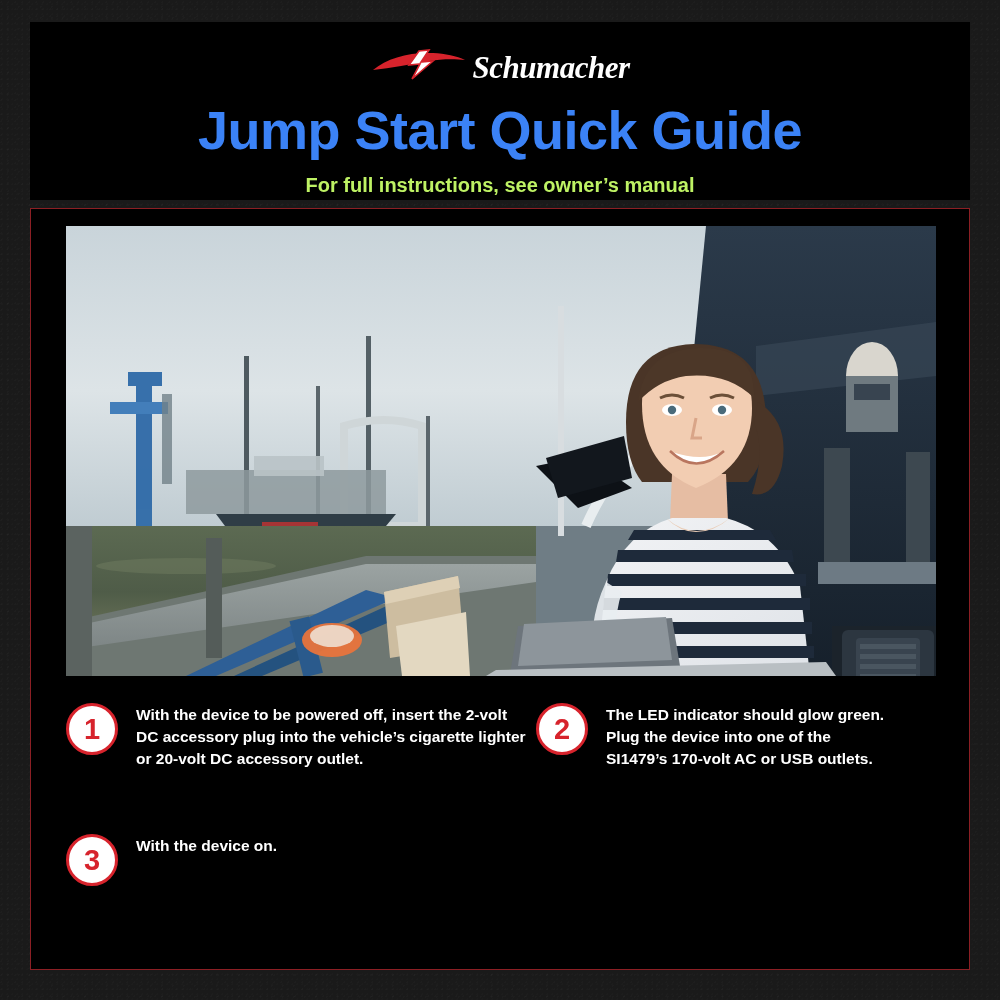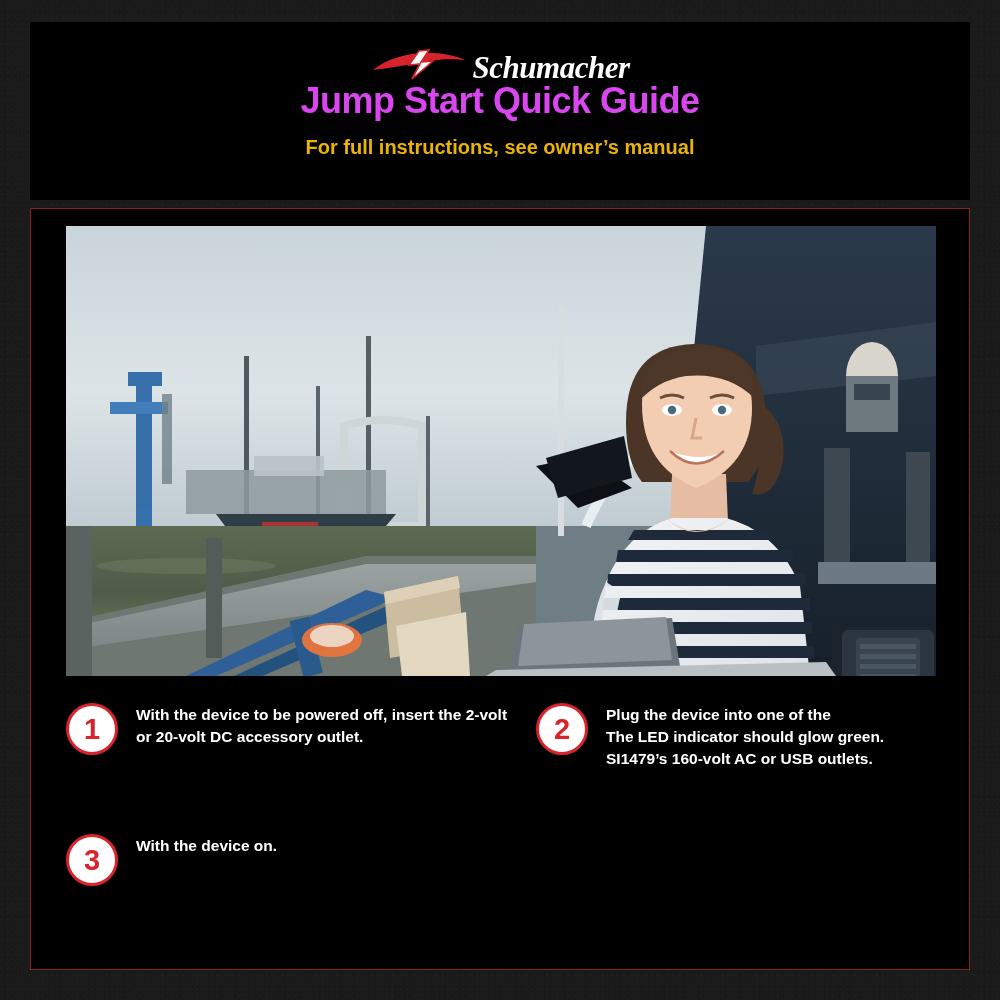--- a/index.html
+++ b/index.html
@@ -49,29 +49,29 @@
     font-family: "Liberation Serif", serif;
     font-style: italic;
     font-weight: bold;
     font-size: 31px;
     letter-spacing: -0.5px;
     line-height: 1;
     position: relative;
     top: 2px;
   }
   .title {
-    color: #d946ef;
-    font-size: 36px;
+    color: #3b82f6;
+    font-size: 54px;
     font-weight: bold;
     letter-spacing: -0.5px;
-    margin-top: 0;
+    margin-top: 20px;
     line-height: 1;
   }
   .subtitle {
-    color: #eab308;
+    color: #bef264;
     font-size: 20px;
     font-weight: bold;
     margin-top: 18px;
     line-height: 1;
   }
 
   
   .panel {
     position: absolute;
     left: 30px; top: 208px;
@@ -300,29 +300,30 @@
         </g>
       </svg>
     </div>
 
     <div class="steps">
       <div class="step-row">
         <div class="step col1">
           <div class="badge">1</div>
           <div class="step-text">
             <span class="ln">With the device to be powered off, insert the 2-volt</span>
+            <span class="ln">DC accessory plug into the vehicle’s cigarette lighter</span>
             <span class="ln">or 20-volt DC accessory outlet.</span>
           </div>
         </div>
         <div class="step col2">
           <div class="badge">2</div>
           <div class="step-text">
+            <span class="ln">The LED indicator should glow green.</span>
             <span class="ln">Plug the device into one of the</span>
-            <span class="ln">The LED indicator should glow green.</span>
-            <span class="ln">SI1479’s 160-volt AC or USB outlets.</span>
+            <span class="ln">SI1479’s 170-volt AC or USB outlets.</span>
           </div>
         </div>
       </div>
       <div class="step-row">
         <div class="step col1">
           <div class="badge">3</div>
           <div class="step-text">
             <span class="ln">With the device on.</span>
           </div>
         </div>

